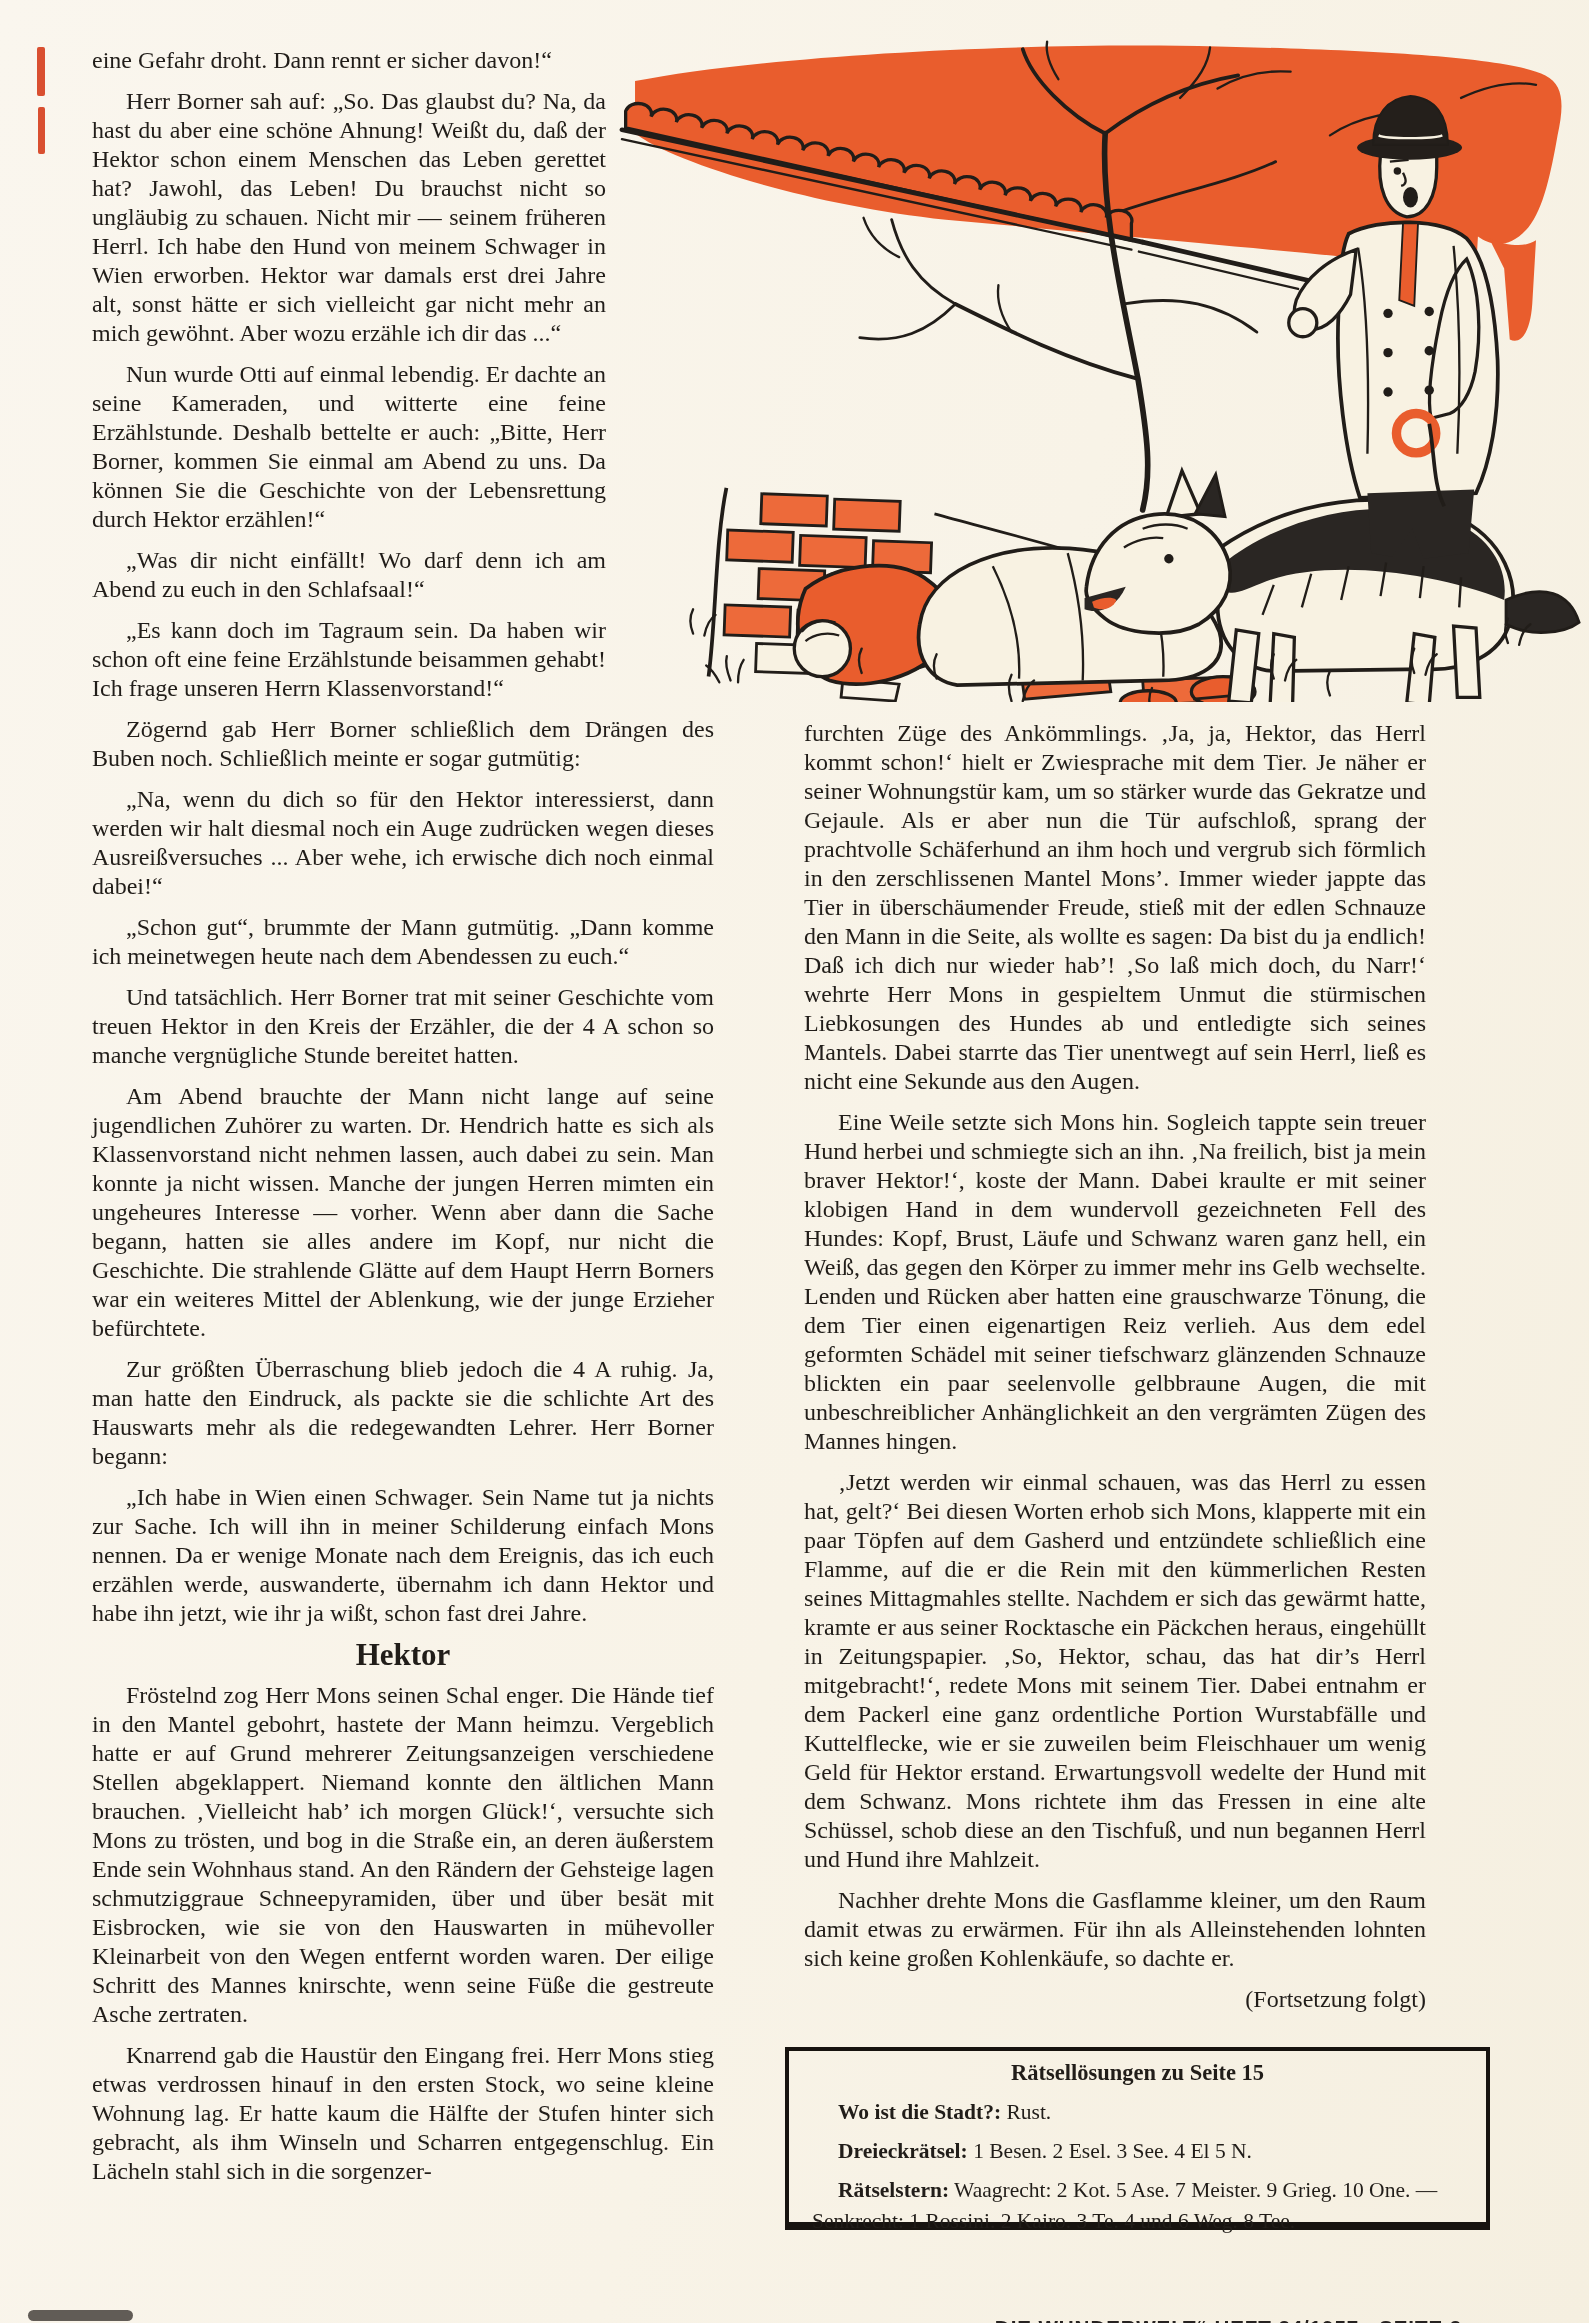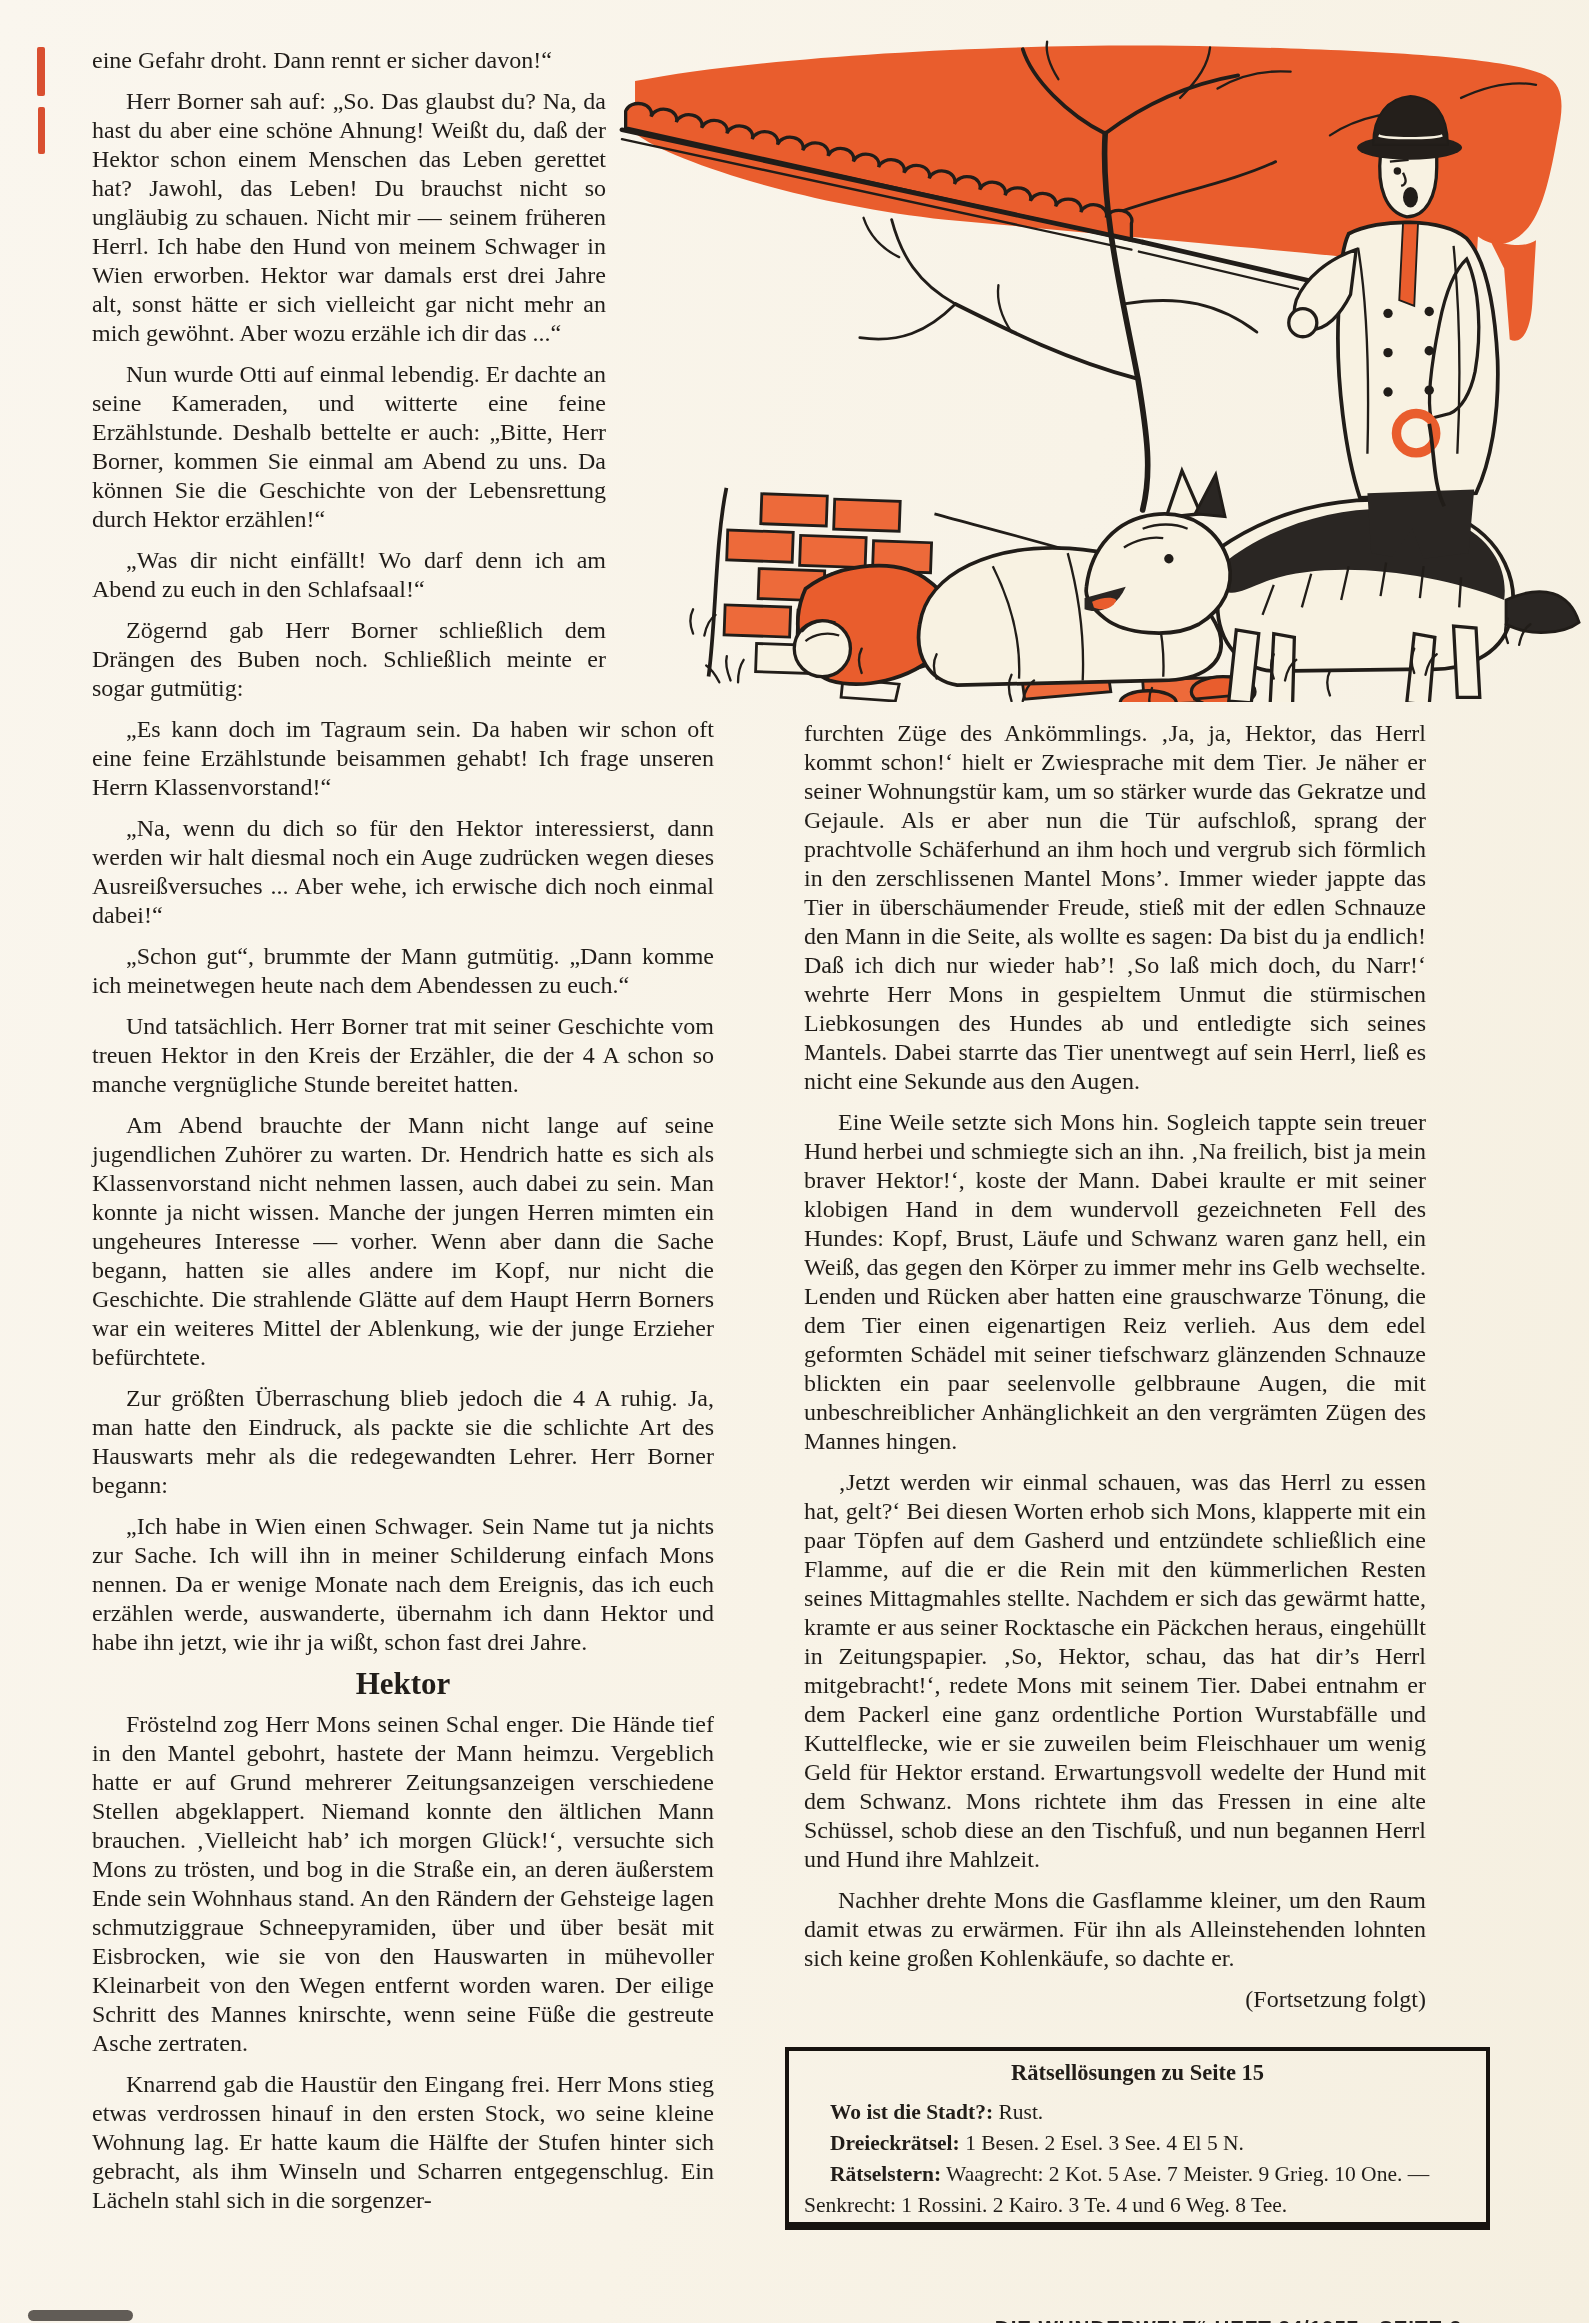--- a/index.html
+++ b/index.html
@@ -16,21 +16,21 @@
   .wrap-spacer{float:right; width:120px; height:673px;}
   h3.story-heading{margin:7.5px 0 5.6px 0; text-align:center; font-size:31px; font-weight:bold; text-indent:0;}
   .continuation{text-align:right !important; text-indent:0 !important; margin-top:5.6px !important;}
   .illustration{position:absolute; left:618px; top:23.4px; width:965px; height:679px;}
   .puzzle-box{
     position:absolute; left:785px; top:2047px; width:667px; height:165px;
     border:4.7px solid #17130f; border-bottom-width:8.4px; background:transparent;
     font-size:21.5px; line-height:31px; padding:5.6px 15px 0 15px; box-sizing:content-box;
   }
   .puzzle-box .box-title{text-align:center; font-weight:bold; font-size:22.5px; margin-bottom:9px;}
-  .puzzle-box p{margin:0; text-indent:26px;}
+  .puzzle-box p{margin:8px; text-indent:26px;}
   .puzzle-box b{font-weight:bold;}
   .page-footer{
     position:absolute; right:127px; top:2280px;
     font-family:"Liberation Sans", sans-serif; font-weight:bold;
     font-size:20.6px; letter-spacing:0.9px; white-space:pre; color:#262220;margin-top:36px;
   }
   .red-mark{position:absolute; background:#d94f30; border-radius:1.9px;}
   .smudge{position:absolute; left:28px; top:2310px; width:105px; height:11.2px;
     background:#46413c; border-radius:5.6px; opacity:.85;}
 </style>
@@ -175,22 +175,22 @@
       <path d="M340,700 C336,690 336,682 340,674 M760,718 C756,708 756,700 760,692"></path>
     </g>
   </svg>
 
   <div class="col col-left">
     <div class="wrap-spacer"></div>
     <p class="noindent">eine Gefahr droht. Dann rennt er sicher davon!“</p>
     <p>Herr Borner sah auf: „So. Das glaubst du? Na, da hast du aber eine schöne Ahnung! Weißt du, daß der Hektor schon einem Menschen das Leben gerettet hat? Jawohl, das Leben! Du brauchst nicht so ungläubig zu schauen. Nicht mir — seinem früheren Herrl. Ich habe den Hund von meinem Schwager in Wien erworben. Hektor war damals erst drei Jahre alt, sonst hätte er sich vielleicht gar nicht mehr an mich gewöhnt. Aber wozu erzähle ich dir das ...“</p>
     <p>Nun wurde Otti auf einmal lebendig. Er dachte an seine Kameraden, und witterte eine feine Erzählstunde. Deshalb bettelte er auch: „Bitte, Herr Borner, kommen Sie einmal am Abend zu uns. Da können Sie die Geschichte von der Lebensrettung durch Hektor erzählen!“</p>
     <p>„Was dir nicht einfällt! Wo darf denn ich am Abend zu euch in den Schlafsaal!“</p>
+    <p>„Es kann doch im Tagraum sein. Da haben wir schon oft eine feine Erzählstunde beisammen gehabt! Ich frage unseren Herrn Klassenvorstand!“</p>
     <p>Zögernd gab Herr Borner schließlich dem Drängen des Buben noch. Schließlich meinte er sogar gutmütig:</p>
-    <p>„Es kann doch im Tagraum sein. Da haben wir schon oft eine feine Erzählstunde beisammen gehabt! Ich frage unseren Herrn Klassenvorstand!“</p>
     <p>„Na, wenn du dich so für den Hektor interessierst, dann werden wir halt diesmal noch ein Auge zudrücken wegen dieses Ausreißversuches ... Aber wehe, ich erwische dich noch einmal dabei!“</p>
     <p>„Schon gut“, brummte der Mann gutmütig. „Dann komme ich meinetwegen heute nach dem Abendessen zu euch.“</p>
     <p>Und tatsächlich. Herr Borner trat mit seiner Geschichte vom treuen Hektor in den Kreis der Erzähler, die der 4 A schon so manche vergnügliche Stunde bereitet hatten.</p>
     <p>Am Abend brauchte der Mann nicht lange auf seine jugendlichen Zuhörer zu warten. Dr. Hendrich hatte es sich als Klassenvorstand nicht nehmen lassen, auch dabei zu sein. Man konnte ja nicht wissen. Manche der jungen Herren mimten ein ungeheures Interesse — vorher. Wenn aber dann die Sache begann, hatten sie alles andere im Kopf, nur nicht die Geschichte. Die strahlende Glätte auf dem Haupt Herrn Borners war ein weiteres Mittel der Ablenkung, wie der junge Erzieher befürchtete.</p>
     <p>Zur größten Überraschung blieb jedoch die 4 A ruhig. Ja, man hatte den Eindruck, als packte sie die schlichte Art des Hauswarts mehr als die redegewandten Lehrer. Herr Borner begann:</p>
     <p>„Ich habe in Wien einen Schwager. Sein Name tut ja nichts zur Sache. Ich will ihn in meiner Schilderung einfach Mons nennen. Da er wenige Monate nach dem Ereignis, das ich euch erzählen werde, auswanderte, übernahm ich dann Hektor und habe ihn jetzt, wie ihr ja wißt, schon fast drei Jahre.</p>
     <h3 class="story-heading">Hektor</h3>
     <p>Fröstelnd zog Herr Mons seinen Schal enger. Die Hände tief in den Mantel gebohrt, hastete der Mann heimzu. Vergeblich hatte er auf Grund mehrerer Zeitungsanzeigen verschiedene Stellen abgeklappert. Niemand konnte den ältlichen Mann brauchen. ‚Vielleicht hab’ ich morgen Glück!‘, versuchte sich Mons zu trösten, und bog in die Straße ein, an deren äußerstem Ende sein Wohnhaus stand. An den Rändern der Gehsteige lagen schmutziggraue Schneepyramiden, über und über besät mit Eisbrocken, wie sie von den Hauswarten in mühevoller Kleinarbeit von den Wegen entfernt worden waren. Der eilige Schritt des Mannes knirschte, wenn seine Füße die gestreute Asche zertraten.</p>
     <p>Knarrend gab die Haustür den Eingang frei. Herr Mons stieg etwas verdrossen hinauf in den ersten Stock, wo seine kleine Wohnung lag. Er hatte kaum die Hälfte der Stufen hinter sich gebracht, als ihm Winseln und Scharren entgegenschlug. Ein Lächeln stahl sich in die sorgenzer-</p>
   </div>

